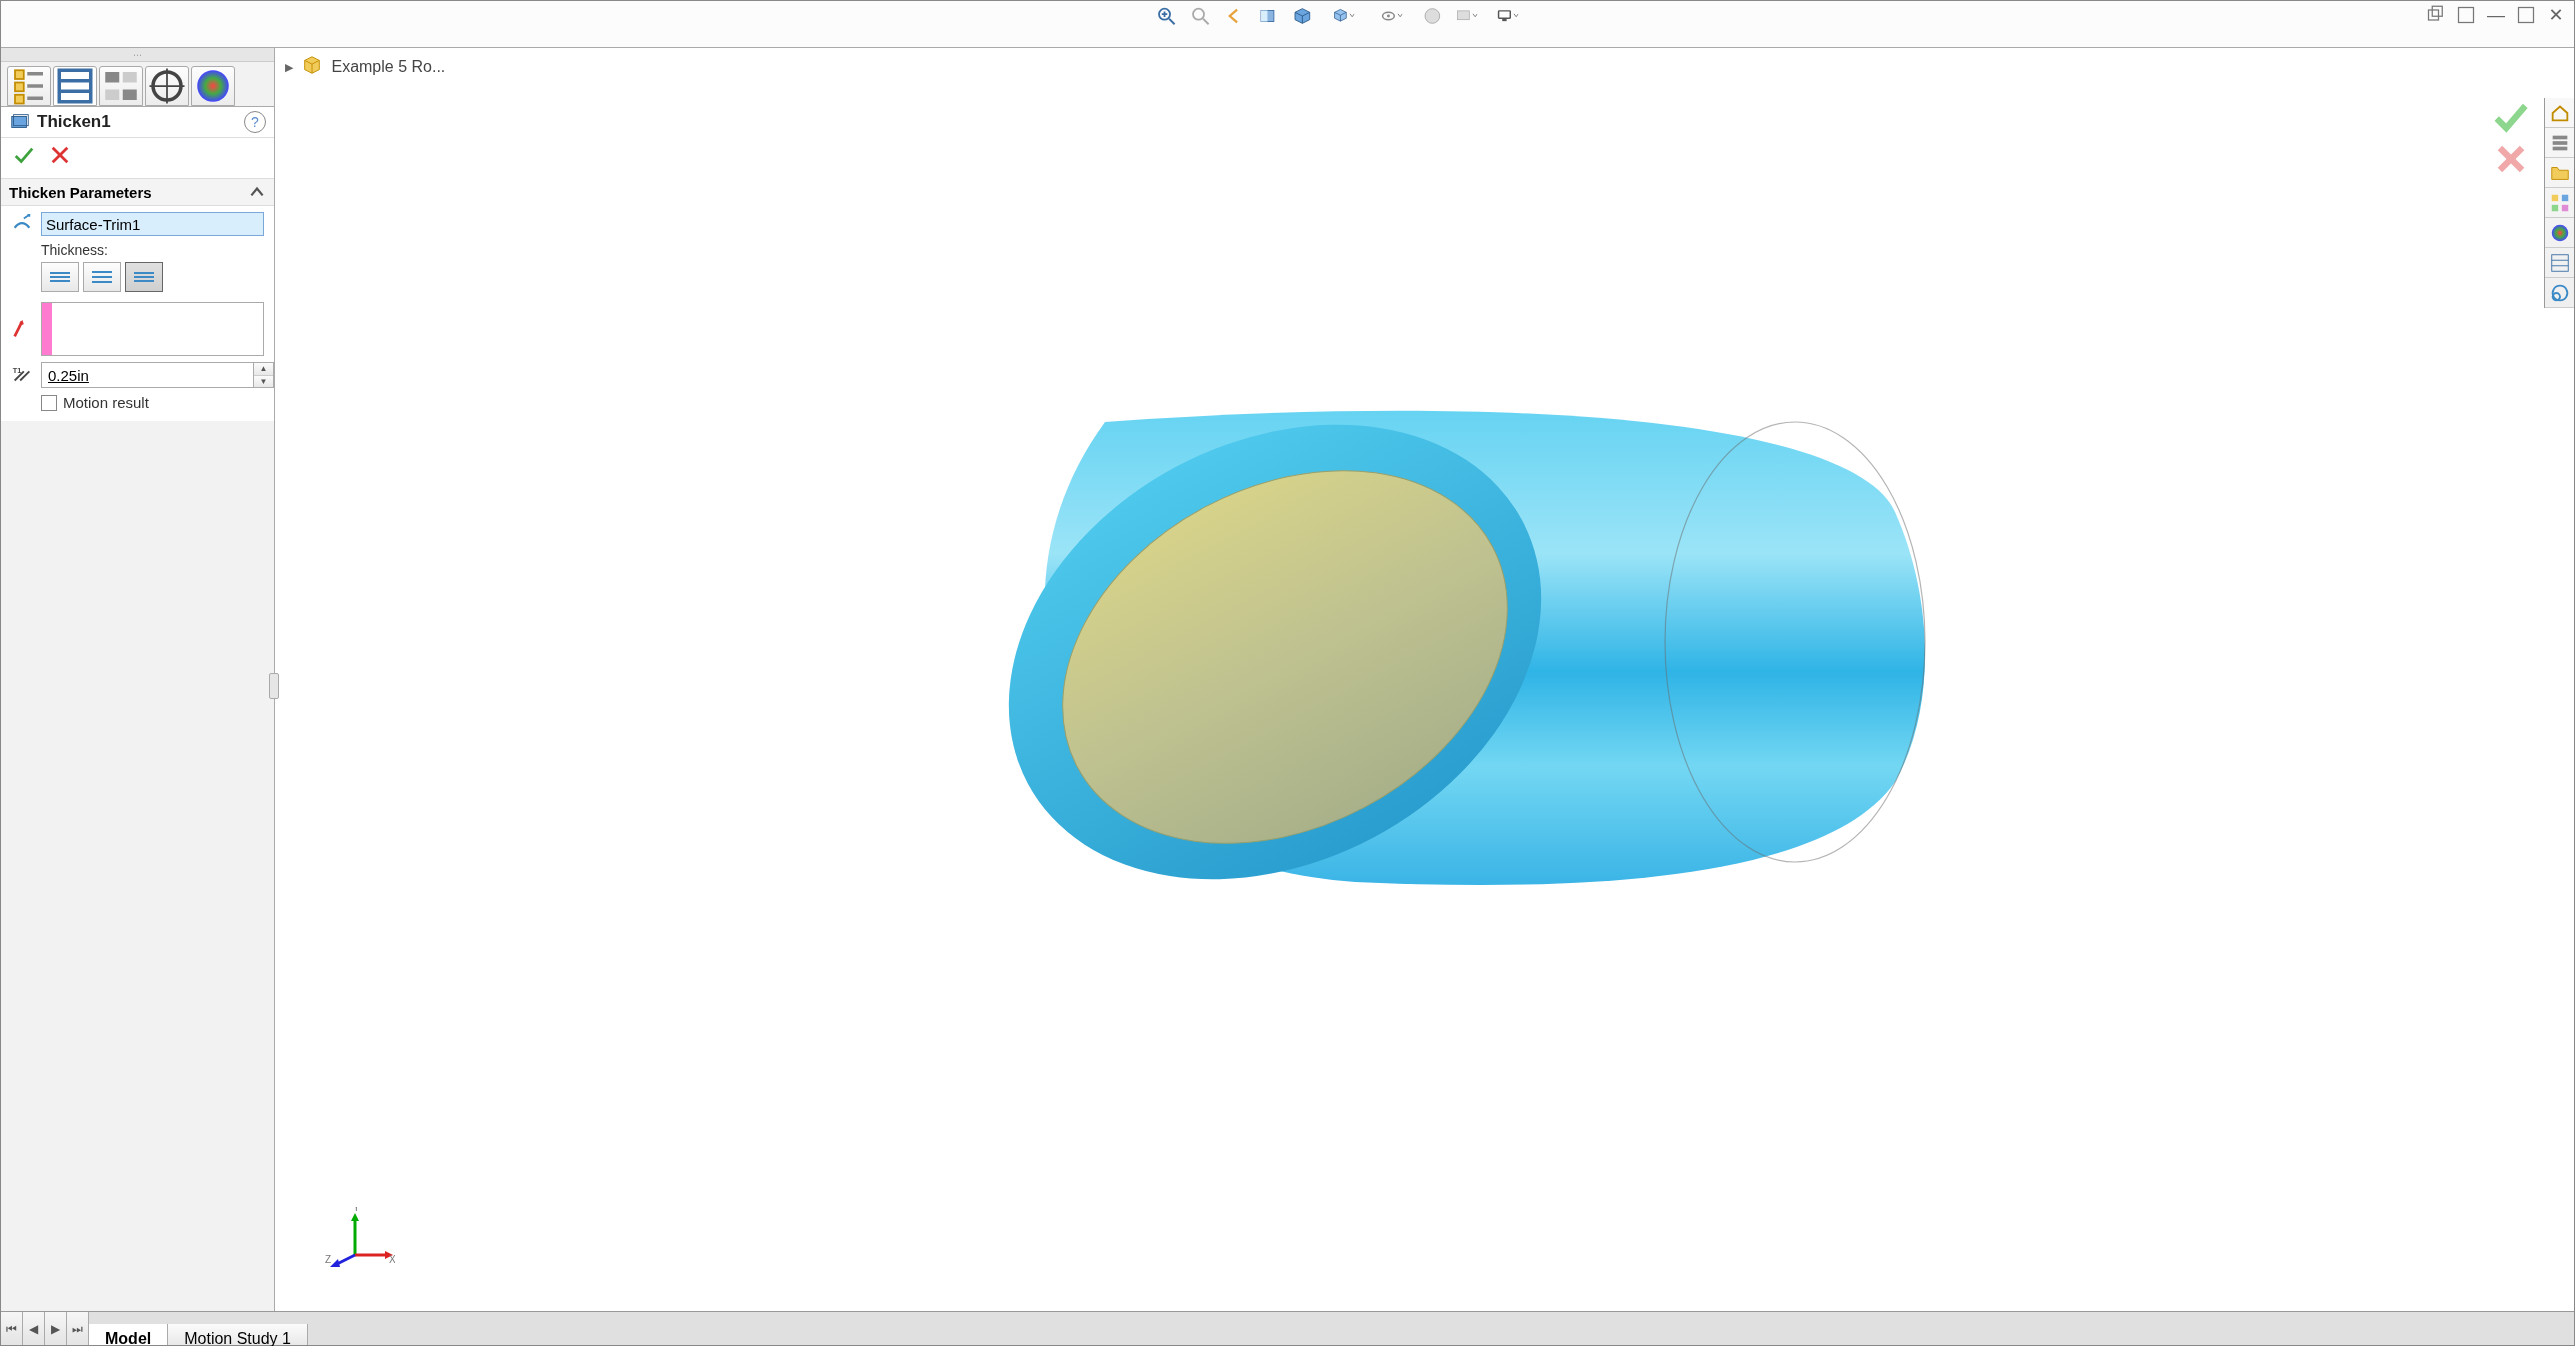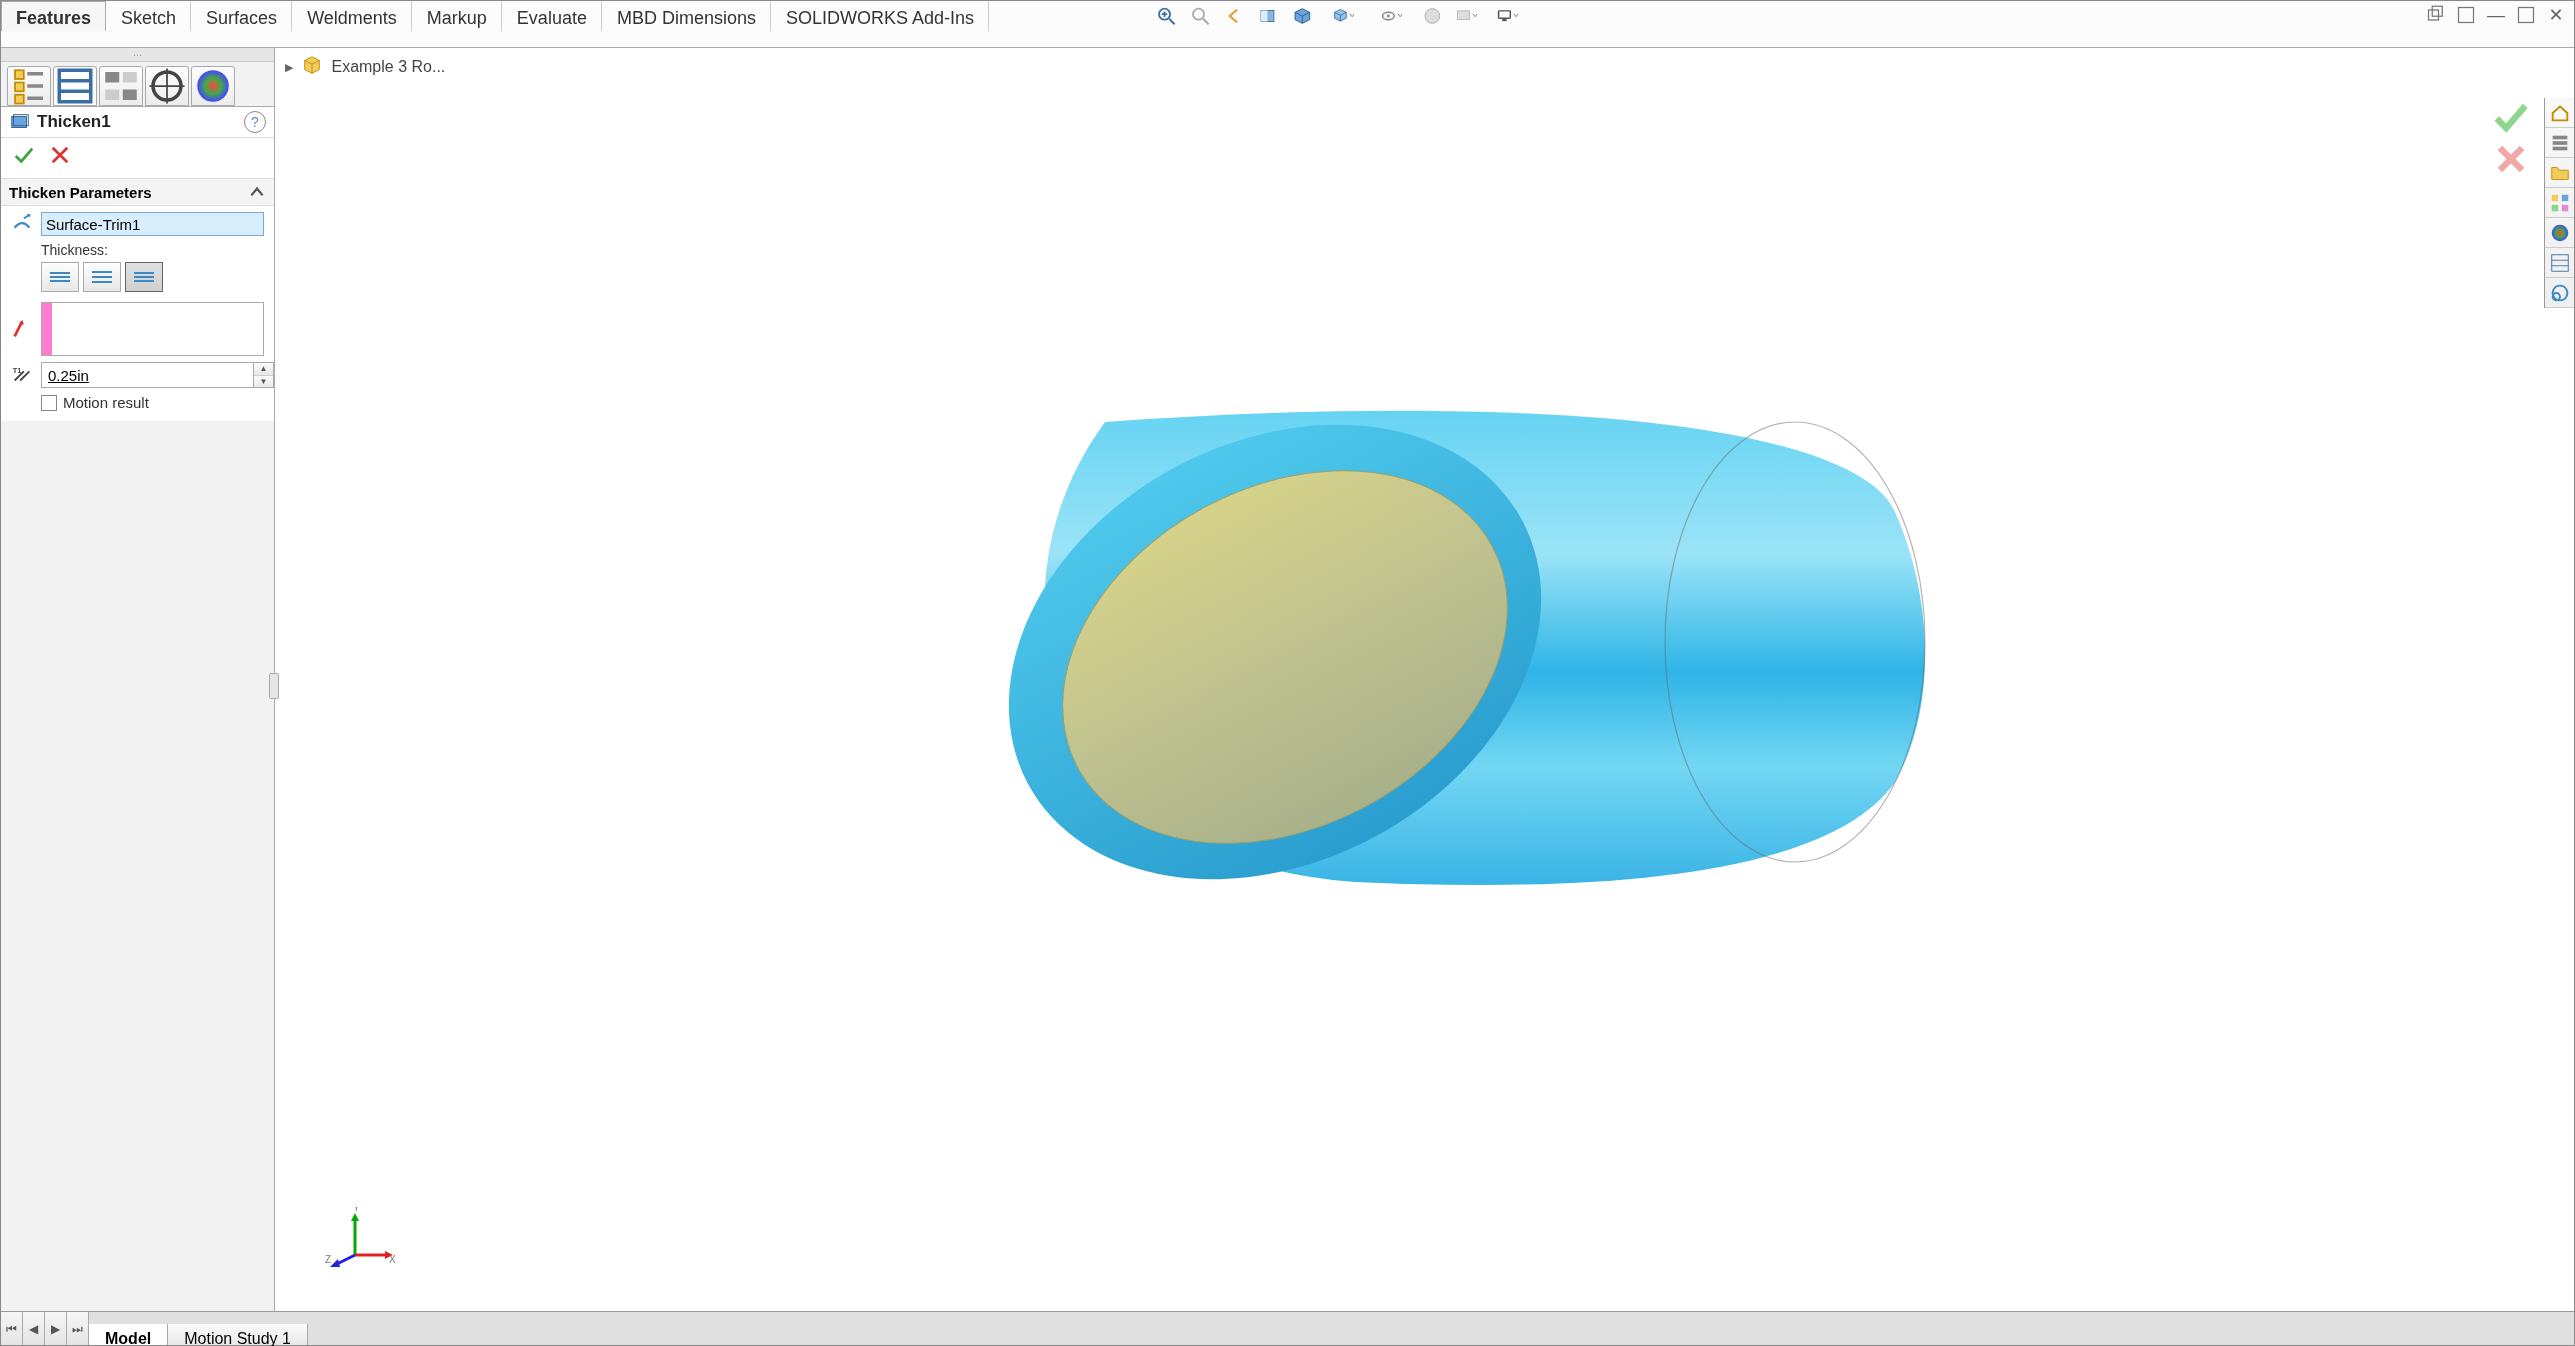--- a/index.html
+++ b/index.html
@@ -237,30 +237,20 @@
   cursor:ew-resize;
   z-index:5;
 }
 </style>
 </head>
 <body>
 
 <div class="main-area">
 
   <div class="ribbon">
-    <div class="tab-strip">
-      <div class="tab active">Features</div>
-      <div class="tab">Sketch</div>
-      <div class="tab">Surfaces</div>
-      <div class="tab">Weldments</div>
-      <div class="tab">Markup</div>
-      <div class="tab">Evaluate</div>
-      <div class="tab">MBD Dimensions</div>
-      <div class="tab">SOLIDWORKS Add-Ins</div>
-    </div>
 
     <div class="view-toolbar">
       <div class="vt">
         <svg viewBox="0 0 24 24">
             <circle cx="10" cy="10" r="6" fill="none" stroke="#3b6ea5" stroke-width="2"></circle>
             <line x1="15" y1="15" x2="21" y2="21" stroke="#3b6ea5" stroke-width="2"></line>
             <line x1="7" y1="10" x2="13" y2="10" stroke="#3b6ea5" stroke-width="2"></line>
             <line x1="10" y1="7" x2="10" y2="13" stroke="#3b6ea5" stroke-width="2"></line>
           </svg>
       </div>
@@ -509,21 +499,21 @@
 
   <div class="viewport">
     <div class="breadcrumb">
       <span class="tri">▶</span>
       <span class="part-icon">
         <svg viewBox="0 0 24 24">
             <path d="M4 7 L12 3 L20 7 L20 17 L12 21 L4 17 Z" fill="#f2cc5a" stroke="#c28c00"></path>
             <path d="M4 7 L12 11 L20 7 M12 11 L12 21" fill="none" stroke="#c28c00"></path>
           </svg>
       </span>
-      <span>Example 3 Ro...</span>
+      <span>Example 5 Ro...</span>
     </div>
 
     <div class="confirm-corner">
       <span>
         <svg viewBox="0 0 24 24">
             <path d="M3 13 L9 19 L21 5" fill="none" stroke="#8dd68d" stroke-width="4"></path>
           </svg>
       </span>
       <span>
         <svg viewBox="0 0 24 24">

